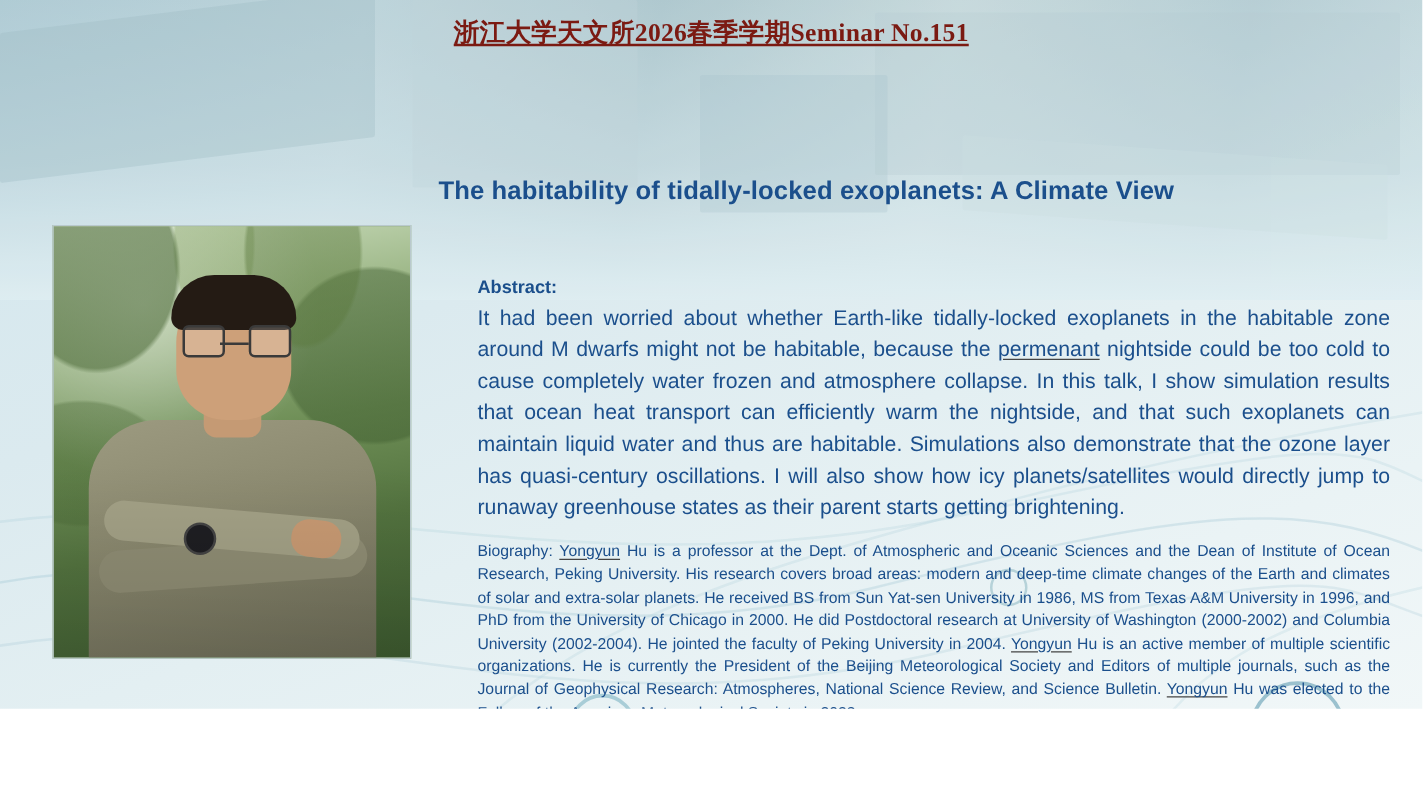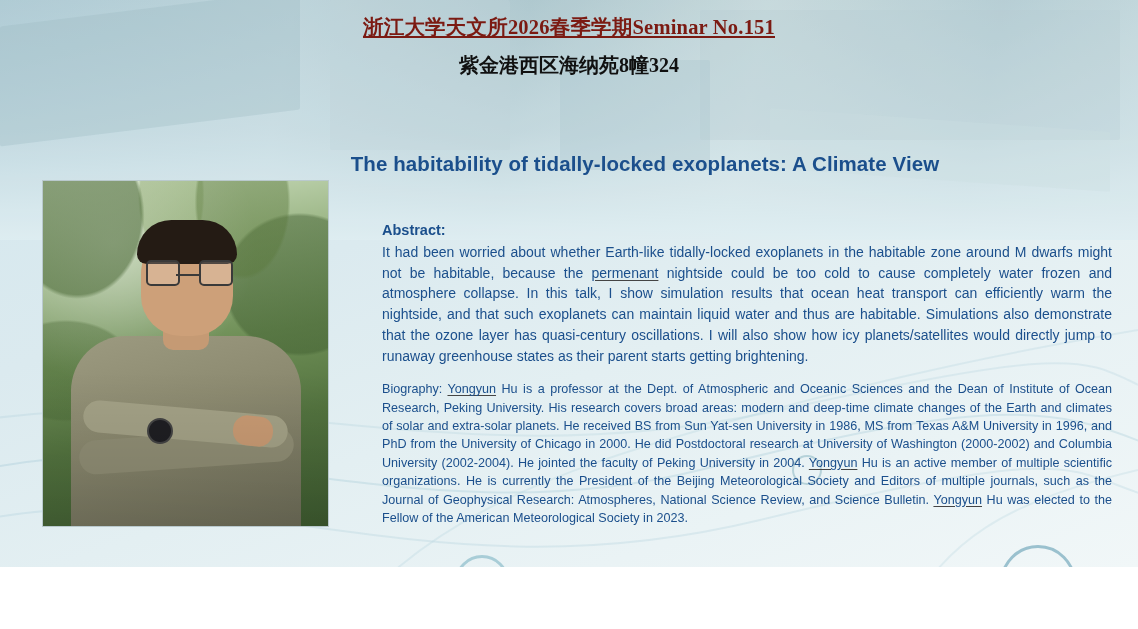--- a/index.html
+++ b/index.html
@@ -86,21 +86,21 @@
     font-weight: bold;
     font-size: 20px;
     color: #111111;
     line-height: 1.5;
     margin-top: 8px;
   }
 
   .talk-title {
     position: absolute;
     left: 180px;
-    top: 152px;
+    top: 141px;
     width: 930px;
     text-align: center;
     font-size: 20.5px;
     font-weight: bold;
     color: #1b4f8c;
     letter-spacing: 0.1px;
   }
   .speaker {
     position: absolute;
     left: 180px;
@@ -250,21 +250,21 @@
     top: 222px;
     width: 730px;
   }
   .abstract-label {
     font-size: 14.5px;
     font-weight: bold;
     color: #1b4f8c;
     margin-bottom: 4px;
   }
   .abstract-body {
-    font-size: 14px;
+    font-size: 17px;
     line-height: 1.48;
     color: #1b4f8c;
     text-align: justify;
   }
   .abstract-body .misspell {
     text-decoration: underline;
     text-decoration-style: solid;
     text-decoration-color: #444;
     text-underline-offset: 2px;
   }
@@ -314,21 +314,20 @@
     <path d="M900 629 C 940 540, 1010 500, 1138 470" stroke="rgba(120,175,195,0.30)" stroke-width="2" fill="none"></path>
   </svg>
 
   <div class="ring ring-a"></div>
   <div class="ring ring-b"></div>
   <div class="ring ring-c"></div>
   <div class="ring ring-d"></div>
 
   <div class="header">
     <div class="hdr-line1">浙江大学天文所2026春季学期Seminar No.151</div>
-    <div class="hdr-line3">紫金港西区海纳苑8幢324</div>
   </div>
 
   <div class="talk-title">The habitability of tidally-locked exoplanets: A Climate View</div>
   <div class="speaker">胡永云 (北京大学)</div>
 
   <div class="photo">
     <div class="photo-bg"></div>
     <div class="photo-foliage"></div>
     <div class="person">
       <div class="p-body"></div>

